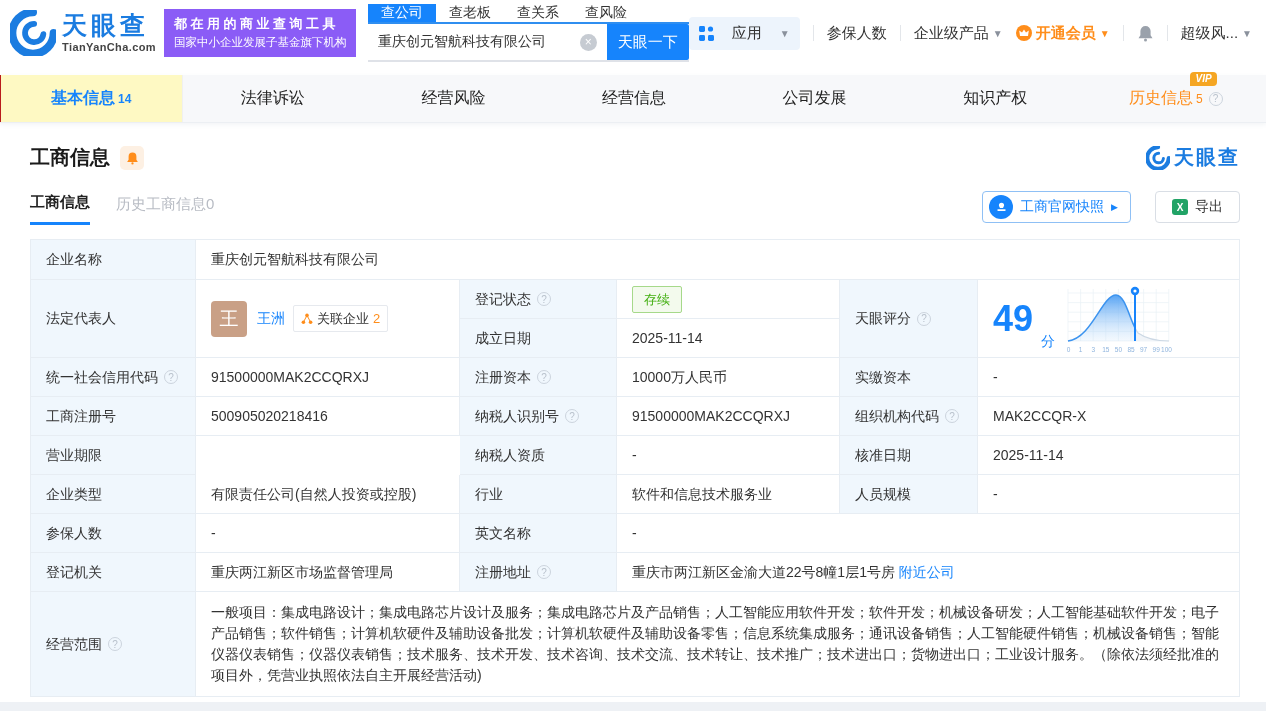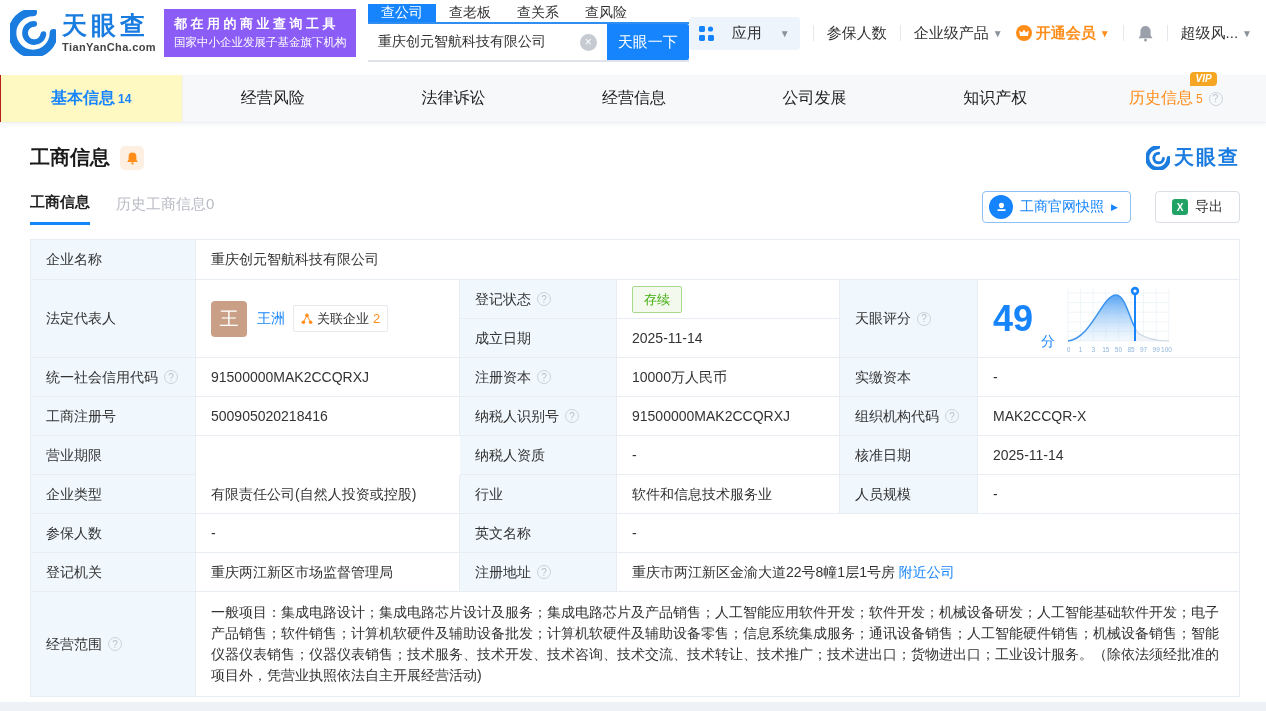--- a/index.html
+++ b/index.html
@@ -172,24 +172,24 @@
   </header>
 
   <nav class="mainnav">
     <div class="ntab active">
       <span class="nlabel">
           <span>基本信息</span>
           <span class="ncount">14</span>
         </span>
     </div>
     <div class="ntab">
+      <span class="nlabel">法律诉讼</span>
+    </div>
+    <div class="ntab">
       <span class="nlabel">经营风险</span>
-    </div>
-    <div class="ntab">
-      <span class="nlabel">法律诉讼</span>
     </div>
     <div class="ntab">
       <span class="nlabel">经营信息</span>
     </div>
     <div class="ntab">
       <span class="nlabel">公司发展</span>
     </div>
     <div class="ntab">
       <span class="nlabel">知识产权</span>
     </div>

